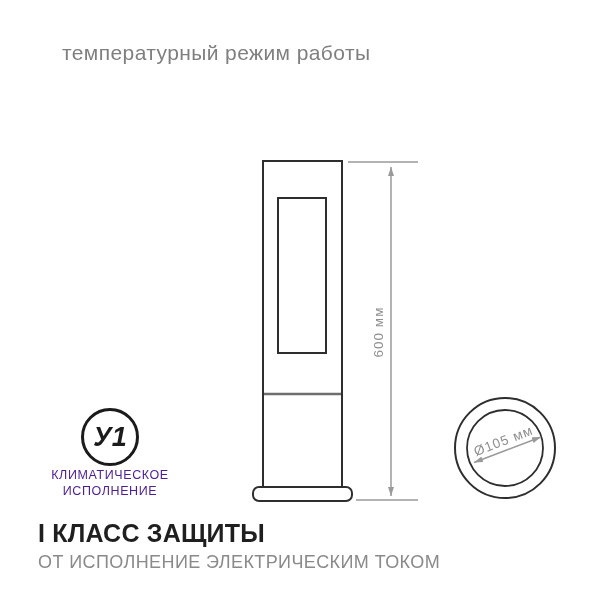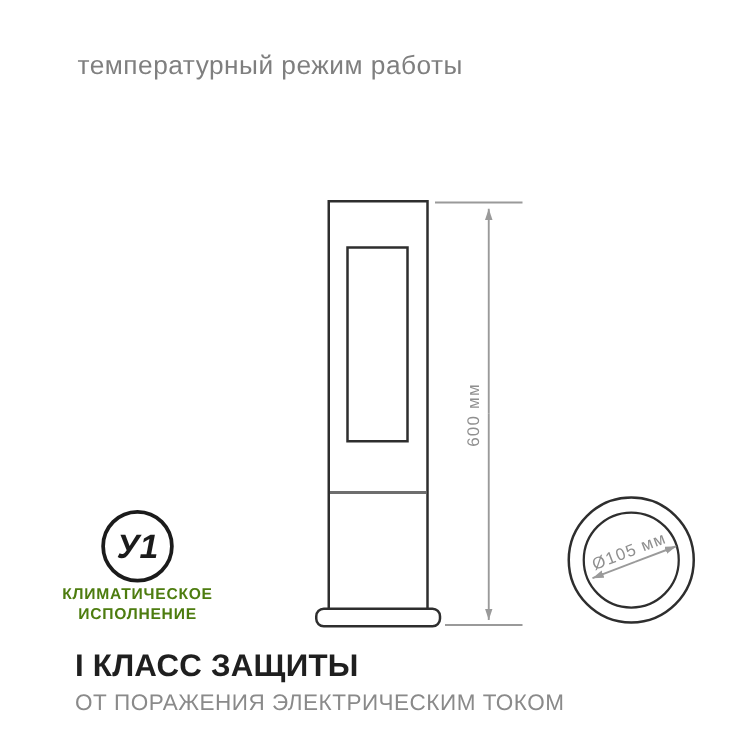--- a/index.html
+++ b/index.html
@@ -73,30 +73,30 @@
     background: #ffffff;
     font-style: italic;
   }
   .climate-caption {
     position: absolute;
     left: 25px;
     top: 467px;
     width: 170px;
     text-align: center;
     font-size: 12.5px;
-    font-weight: 700;
+    font-weight: 400;
     letter-spacing: 0.6px;
     line-height: 1.3;
-    color: #4d7c0f;
+    color: #4c1d95;
   }
 
   
   .footer {
     position: absolute;
-    left: 60px;
+    left: 38px;
     top: 519px;
   }
   .footer h2 {
     margin: 0;
     font-size: 25px;
     font-weight: 700;
     letter-spacing: 0.2px;
     color: #1f1f1f;
     white-space: nowrap;
   }
@@ -152,16 +152,16 @@
   <div class="climate-badge">
     <span>У1</span>
   </div>
   <div class="climate-caption">
     <div>КЛИМАТИЧЕСКОЕ</div>
     <div>ИСПОЛНЕНИЕ</div>
   </div>
 
   <div class="footer">
     <h2>I КЛАСС ЗАЩИТЫ</h2>
-    <p class="subtitle">ОТ ПОРАЖЕНИЯ ЭЛЕКТРИЧЕСКИМ ТОКОМ</p>
+    <p class="subtitle">ОТ ИСПОЛНЕНИЕ ЭЛЕКТРИЧЕСКИМ ТОКОМ</p>
   </div>
 
 </div>
 
 </body></html>

